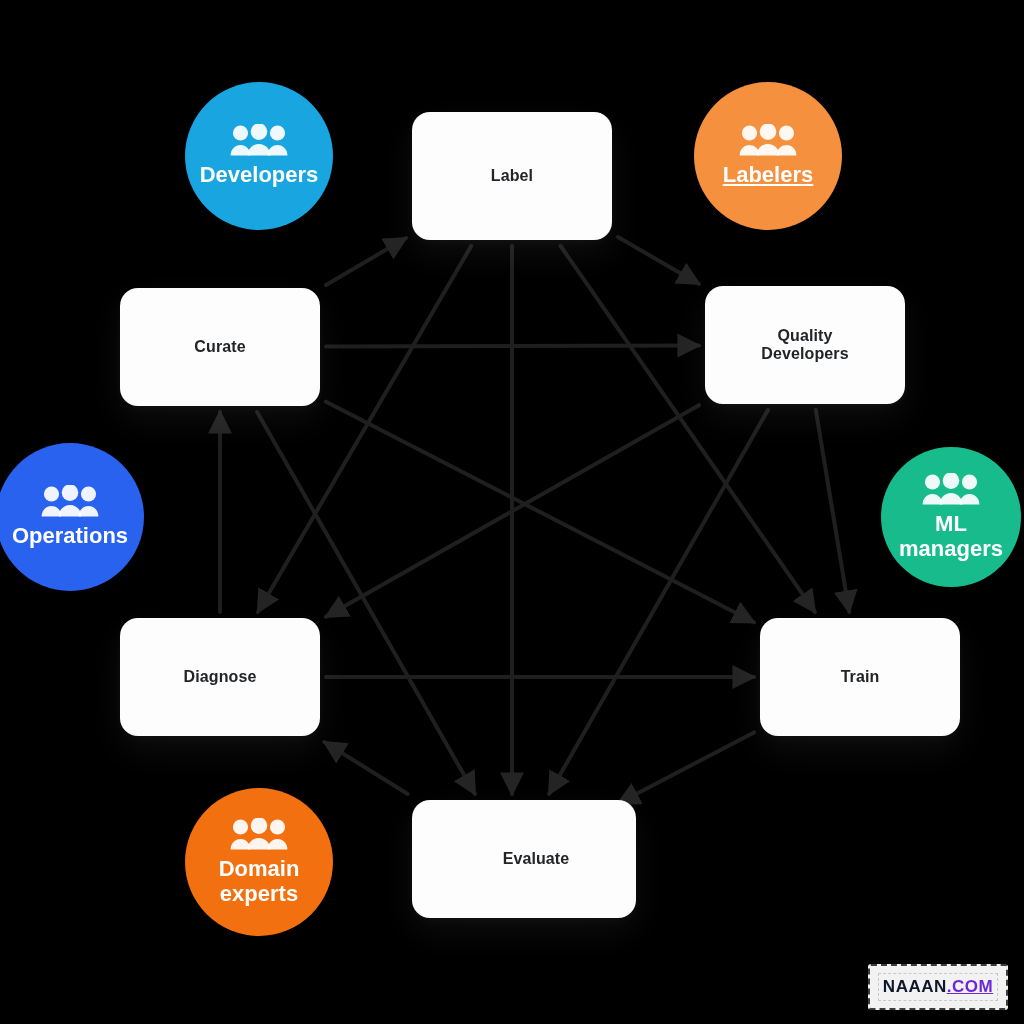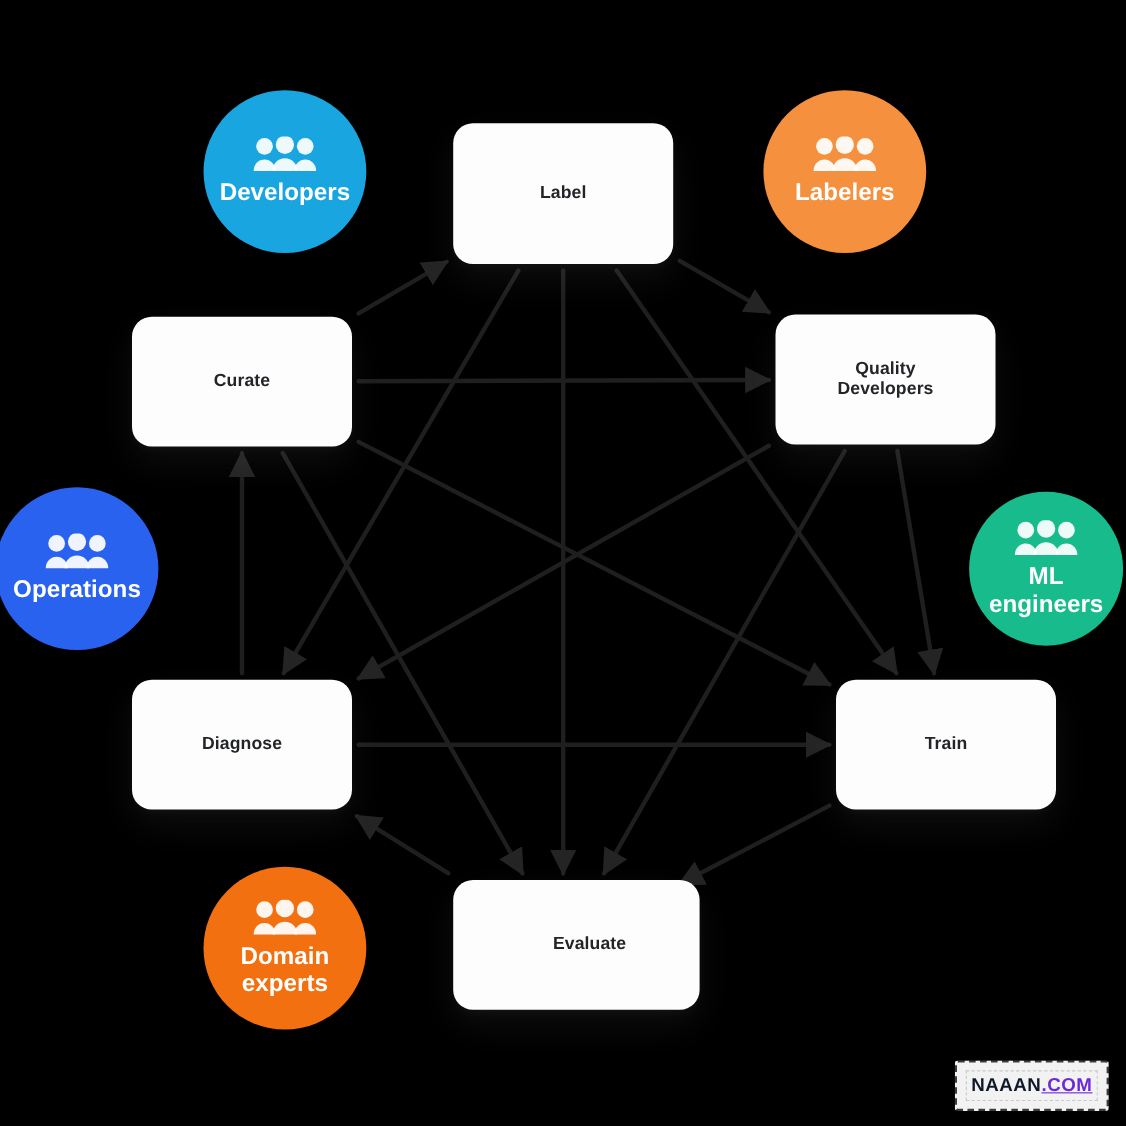--- a/index.html
+++ b/index.html
@@ -161,21 +161,21 @@
     <path d="M0.6 31.5c0-6.0 4.4-10.4 9.9-10.4s9.9 4.4 9.9 10.4z"></path>
     <circle cx="47.5" cy="9" r="7.6"></circle>
     <path d="M37.6 31.5c0-6.0 4.4-10.4 9.9-10.4s9.9 4.4 9.9 10.4z"></path>
     <circle cx="29" cy="7.6" r="8.3"></circle>
     <path d="M17.7 31.5c0-6.6 5.0-11.6 11.3-11.6s11.3 5.0 11.3 11.6z"></path>
   </g>
 </svg></span>
     <span class="role-label">Developers</span>
   </div>
 
-  <div class="role-circle" style="left: 694px; top: 82px; width: 148px; height: 148px; background-color: rgb(245, 145, 62);">
+  <div class="role-circle" style="left: 694px; top: 82px; width: 148px; height: 148px; background-color: rgb(245, 145, 62); text-decoration: underline;">
     <span class="people-icon"><svg width="58" height="34" viewBox="0 0 58 34" xmlns="http://www.w3.org/2000/svg">
   <g fill="rgba(255,255,255,0.93)">
     <circle cx="10.5" cy="9" r="7.6"></circle>
     <path d="M0.6 31.5c0-6.0 4.4-10.4 9.9-10.4s9.9 4.4 9.9 10.4z"></path>
     <circle cx="47.5" cy="9" r="7.6"></circle>
     <path d="M37.6 31.5c0-6.0 4.4-10.4 9.9-10.4s9.9 4.4 9.9 10.4z"></path>
     <circle cx="29" cy="7.6" r="8.3"></circle>
     <path d="M17.7 31.5c0-6.6 5.0-11.6 11.3-11.6s11.3 5.0 11.3 11.6z"></path>
   </g>
 </svg></span>
@@ -201,21 +201,21 @@
   <g fill="rgba(255,255,255,0.93)">
     <circle cx="10.5" cy="9" r="7.6"></circle>
     <path d="M0.6 31.5c0-6.0 4.4-10.4 9.9-10.4s9.9 4.4 9.9 10.4z"></path>
     <circle cx="47.5" cy="9" r="7.6"></circle>
     <path d="M37.6 31.5c0-6.0 4.4-10.4 9.9-10.4s9.9 4.4 9.9 10.4z"></path>
     <circle cx="29" cy="7.6" r="8.3"></circle>
     <path d="M17.7 31.5c0-6.6 5.0-11.6 11.3-11.6s11.3 5.0 11.3 11.6z"></path>
   </g>
 </svg></span>
     <span class="role-label">ML
-engineers</span>
+managers</span>
   </div>
 
   <div class="role-circle" style="left: 185px; top: 788px; width: 148px; height: 148px; background-color: rgb(242, 112, 15);">
     <span class="people-icon"><svg width="58" height="34" viewBox="0 0 58 34" xmlns="http://www.w3.org/2000/svg">
   <g fill="rgba(255,255,255,0.93)">
     <circle cx="10.5" cy="9" r="7.6"></circle>
     <path d="M0.6 31.5c0-6.0 4.4-10.4 9.9-10.4s9.9 4.4 9.9 10.4z"></path>
     <circle cx="47.5" cy="9" r="7.6"></circle>
     <path d="M37.6 31.5c0-6.0 4.4-10.4 9.9-10.4s9.9 4.4 9.9 10.4z"></path>
     <circle cx="29" cy="7.6" r="8.3"></circle>

